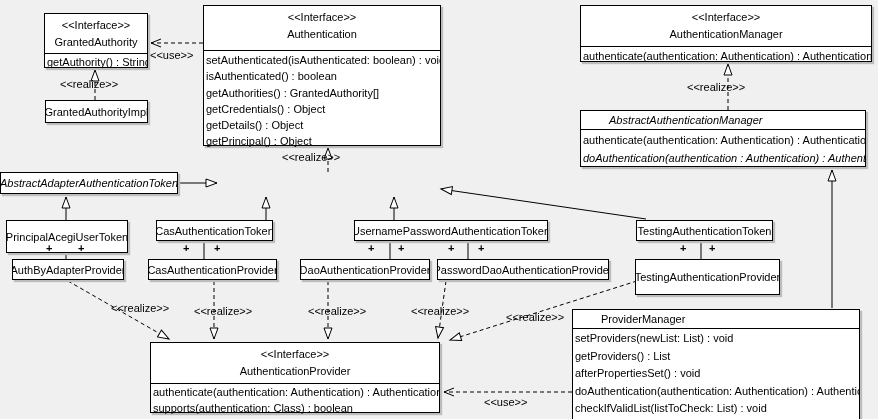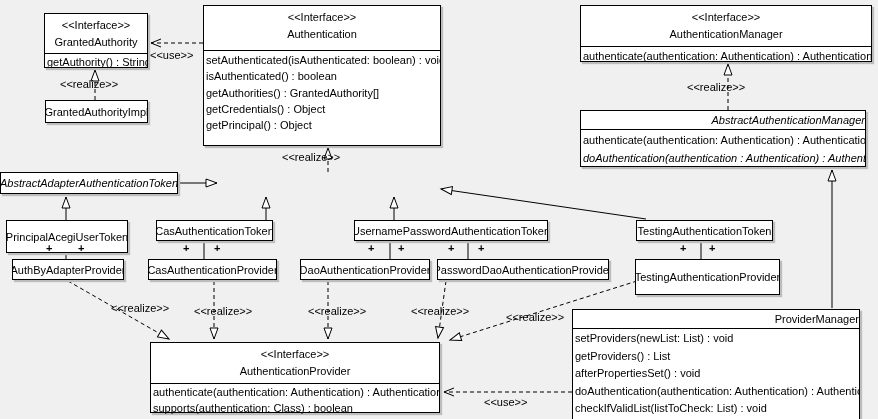--- a/index.html
+++ b/index.html
@@ -3,21 +3,21 @@
 <meta charset="utf-8">
 <style>
   html,body{margin:0;padding:0;}
   body{background:#f0f0f0;font-family:"Liberation Sans","DejaVu Sans",sans-serif;}
   #canvas{position:relative;width:878px;height:419px;background:#f0f0f0;overflow:hidden;
           font-size:11px;color:#000;}
   #wires{position:absolute;left:0;top:0;width:878px;height:419px;}
   .box{position:absolute;box-sizing:border-box;background:#fff;border:1px solid #000;
        box-shadow:2px 2px 1px #bdbdbd;}
   .ttl{text-align:center;padding-top:3px;line-height:17px;white-space:nowrap;overflow:hidden;}
-  .ttl1{text-align:right;line-height:19px;white-space:nowrap;overflow:hidden;padding-left:28px;}
+  .ttl1{text-align:left;line-height:19px;white-space:nowrap;overflow:hidden;padding-left:28px;}
   .mem{border-top:1px solid #000;padding-top:1px;}
   .m{white-space:nowrap;overflow:hidden;padding-left:2px;}
   .b1{display:flex;align-items:center;justify-content:center;white-space:nowrap;overflow:hidden;}
   .it{font-style:italic;}
   .lbl{position:absolute;white-space:nowrap;font-size:11px;text-align:center;}
   .plus{position:absolute;white-space:nowrap;font-size:11px;font-weight:bold;}
 </style>
 </head>
 <body>
 
@@ -80,20 +80,21 @@
   <div class="box" style="left:203px;top:5px;width:238px;height:141px">
     <div class="ttl" style="height:41px">
       <div>&lt;&lt;Interface&gt;&gt;</div>
       <div>Authentication</div>
     </div>
     <div class="mem" style="line-height:16.3px">
       <div class="m">setAuthenticated(isAuthenticated: boolean) : void</div>
       <div class="m">isAuthenticated() : boolean</div>
       <div class="m">getAuthorities() : GrantedAuthority[]</div>
       <div class="m">getCredentials() : Object</div>
+      <div class="m">getDetails() : Object</div>
       <div class="m">getPrincipal() : Object</div>
     </div>
   </div>
 
   <div class="box" style="left:580px;top:5px;width:292px;height:57px">
     <div class="ttl" style="height:37px">
       <div>&lt;&lt;Interface&gt;&gt;</div>
       <div>AuthenticationManager</div>
     </div>
     <div class="mem" style="line-height:16px">

